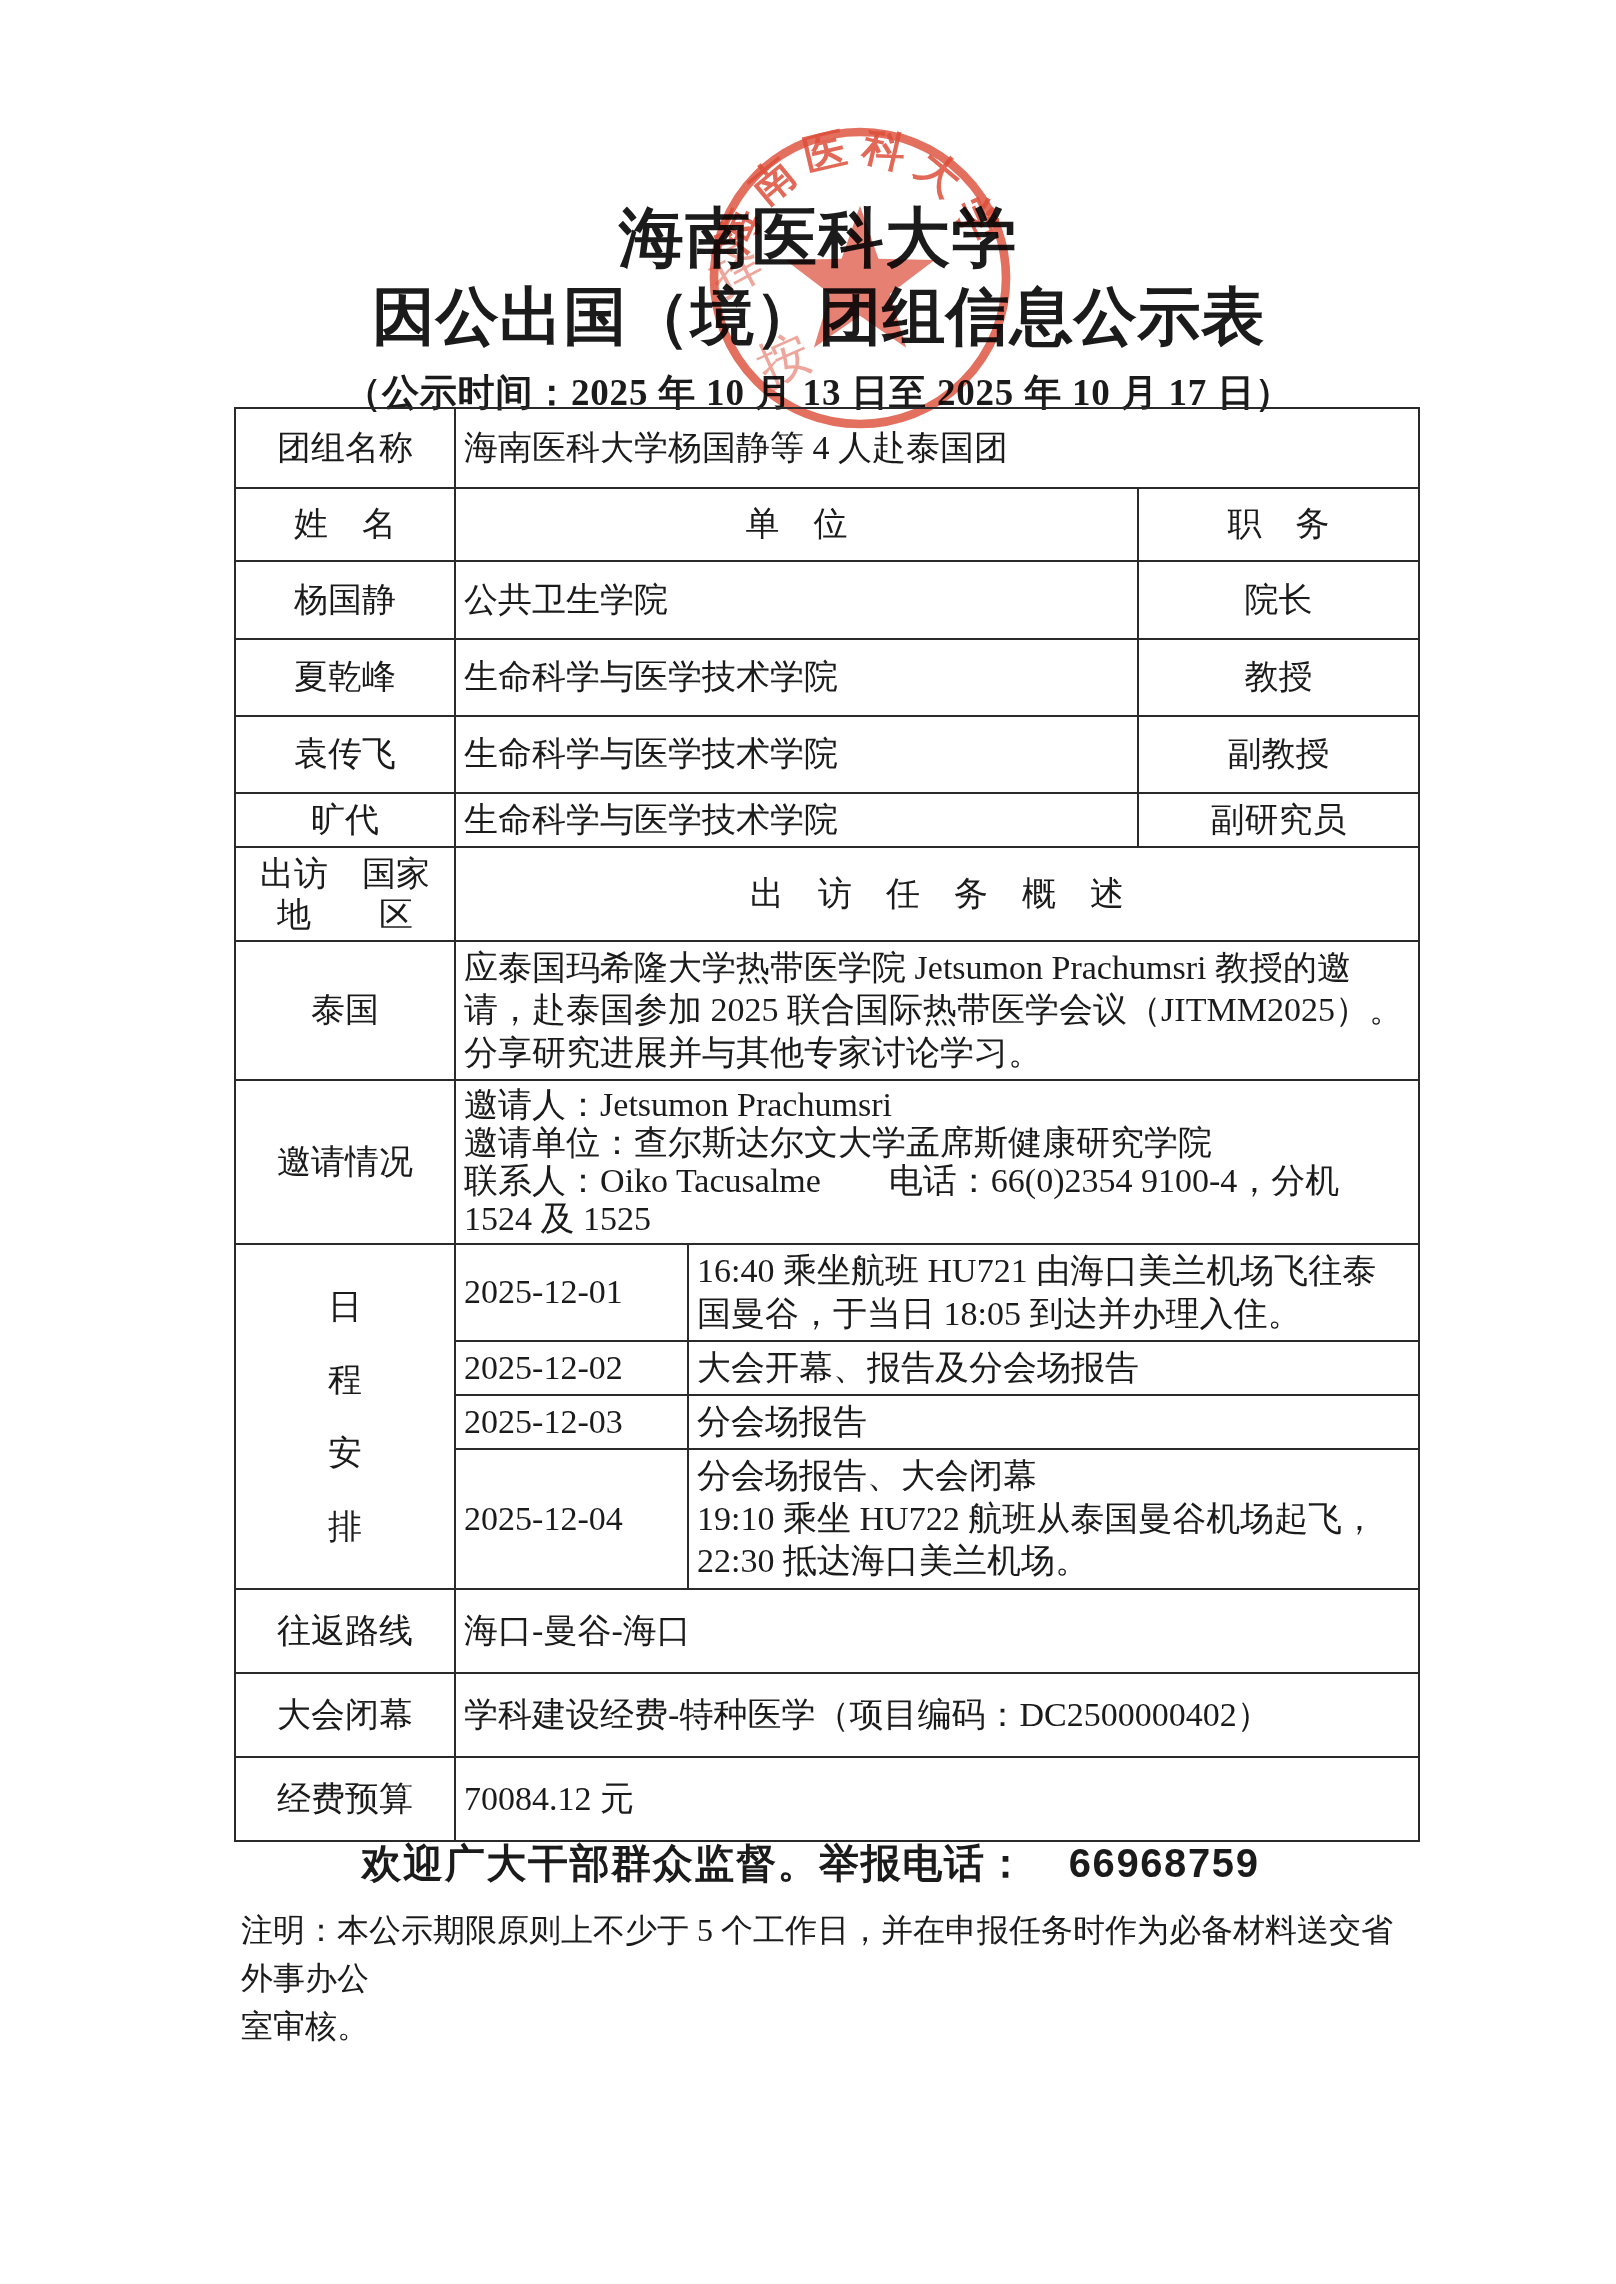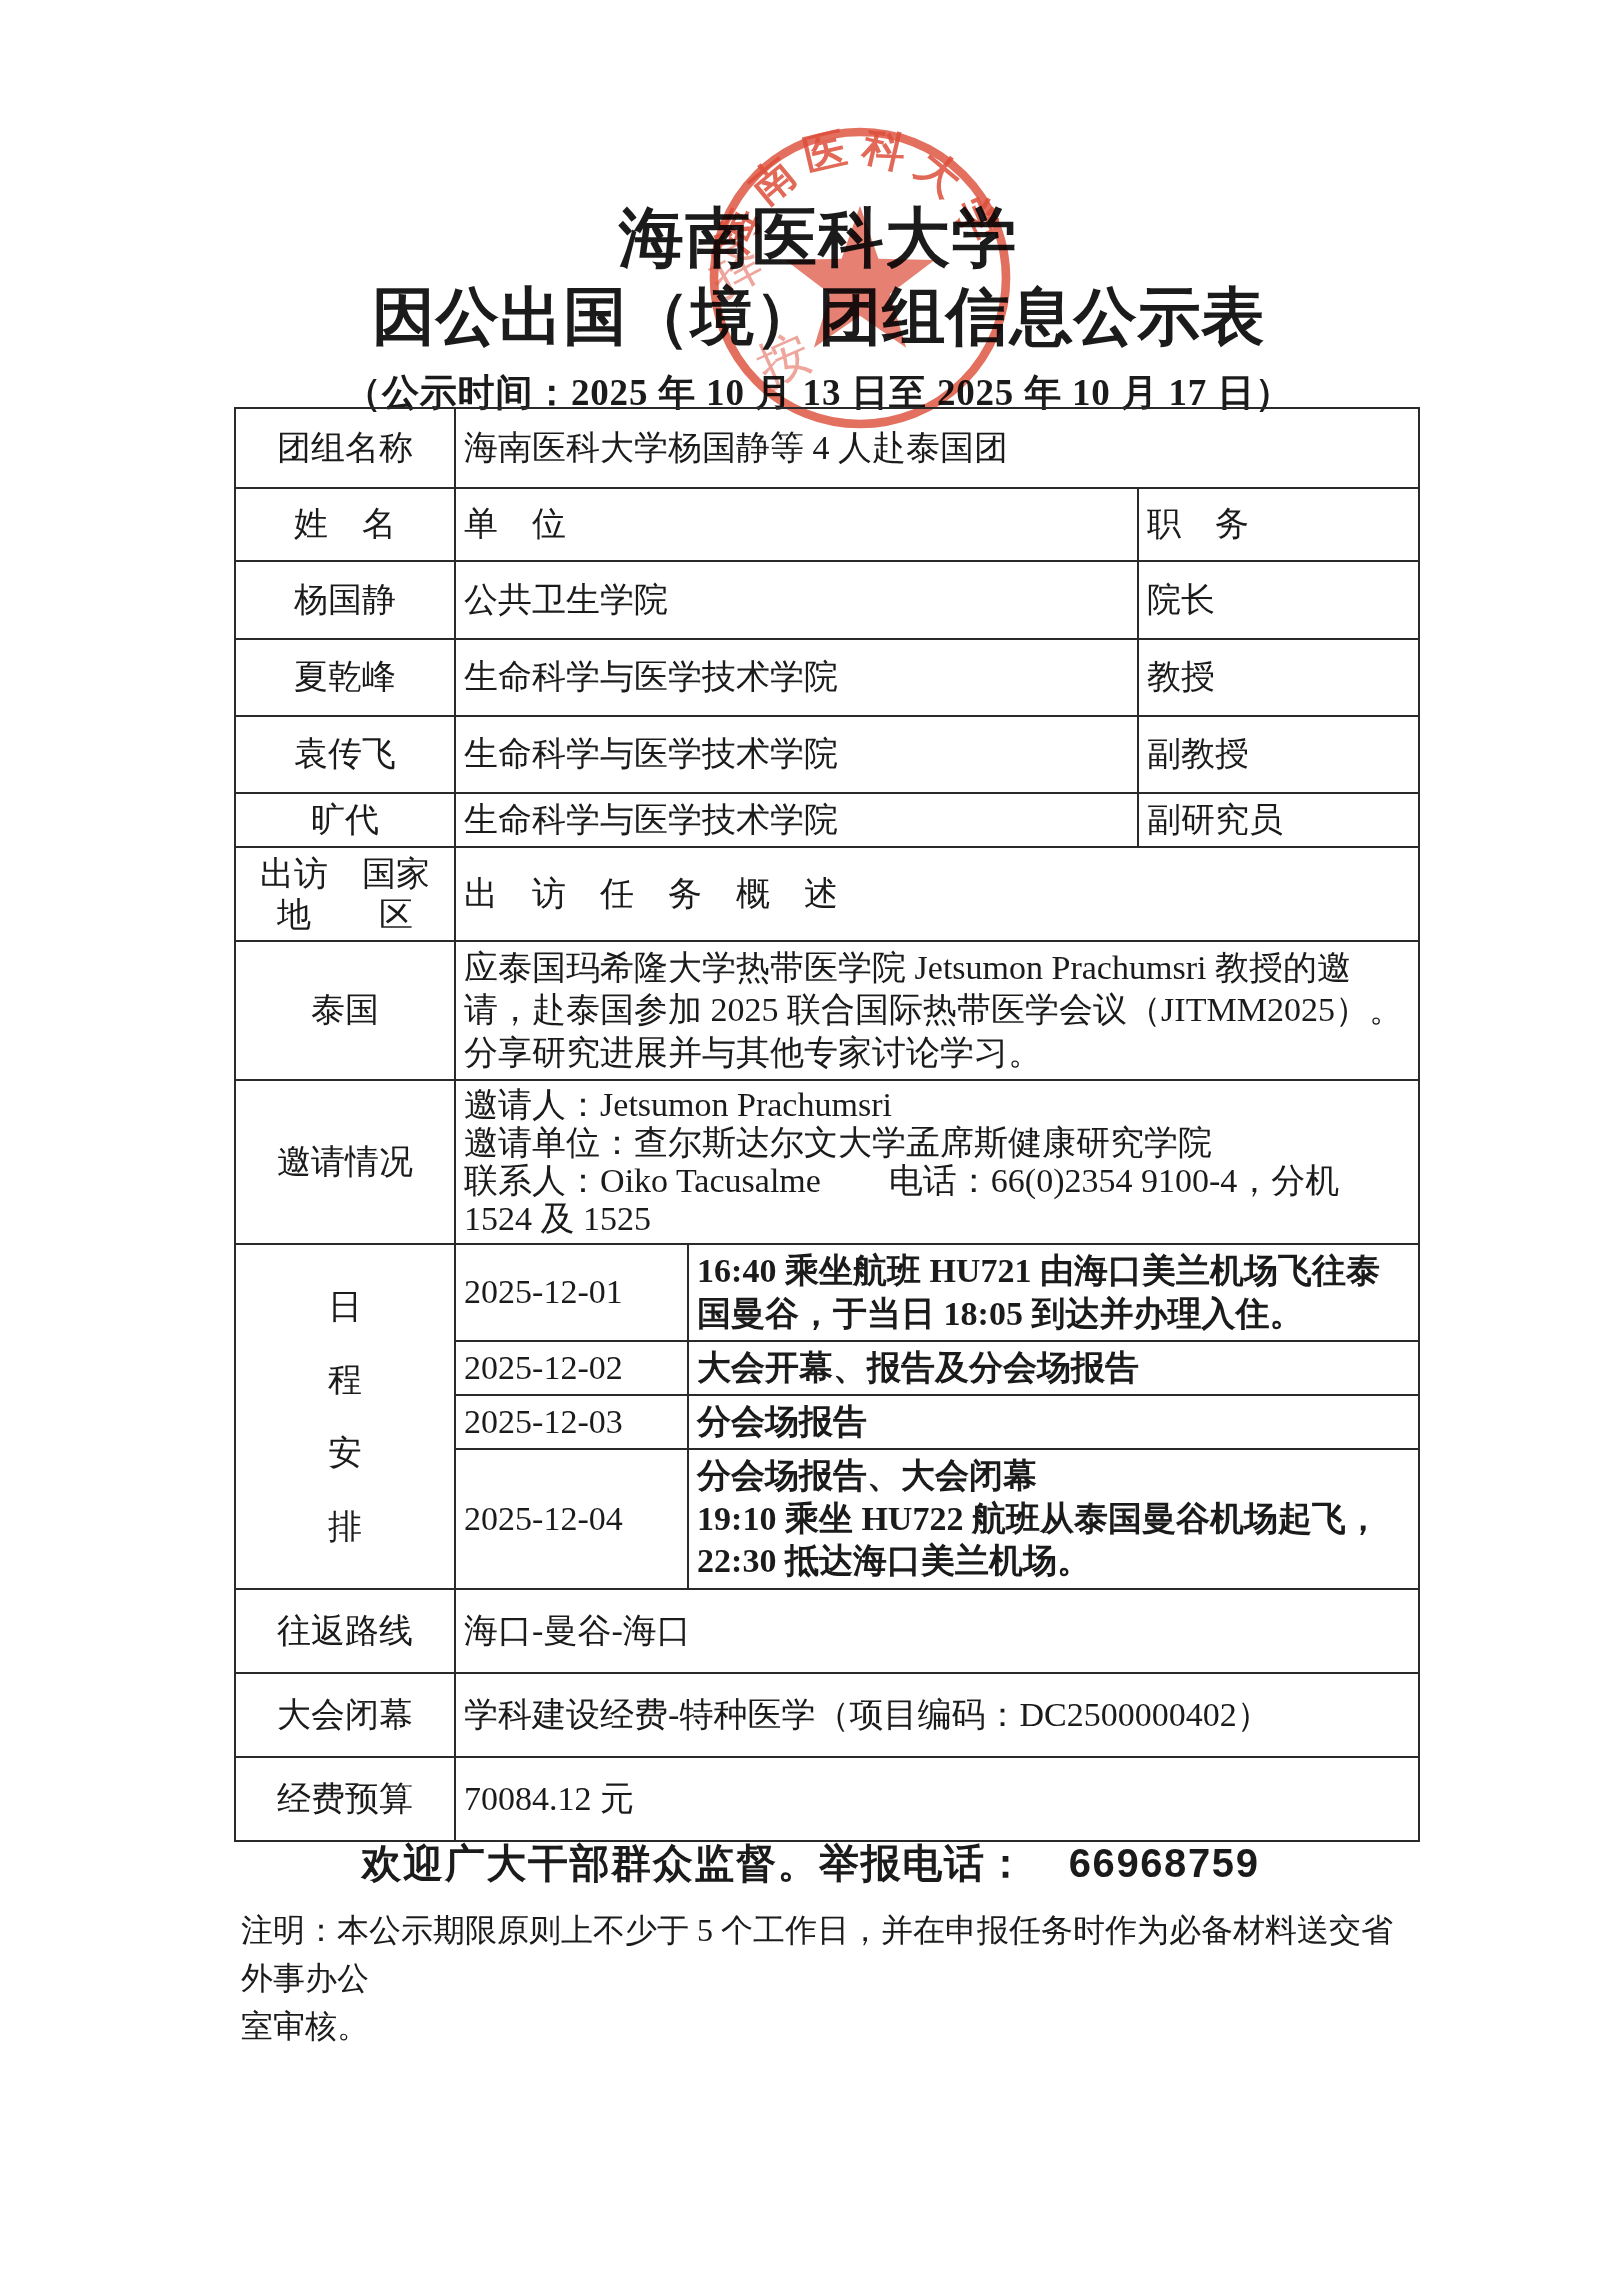--- a/index.html
+++ b/index.html
@@ -18,23 +18,23 @@
     font-size:37px;font-weight:700;letter-spacing:0.8px;}
   
   .stamp{top:121px;left:703px;width:314px;height:314px;mix-blend-mode:multiply;pointer-events:none;}
   
   table.main{position:absolute;left:234px;top:407px;width:1184px;
     border-collapse:collapse;table-layout:fixed;}
   table.main td{border:2.4px solid #2a2a2a;vertical-align:middle;
     font-size:34px;line-height:1.25;padding:4.9px 8.1px;overflow:hidden;}
   td.lbl{text-align:center;padding:4.9px 3.3px;}
   td.lc{text-align:left;padding-left:22px;}
-  td.ctr{}
+  td.ctr{text-align:center;}
   .inv-lines div{line-height:38px;}
-  .pre{white-space:pre-line;font-weight:bold;}
+  .pre{white-space:pre-line;}
   .vlabel{width:37px;margin:0 auto;word-break:break-all;line-height:2.15;
     text-align:center;font-size:34px;}
   .two-line div{line-height:41px;text-align:center;}
   td.thai-cell{line-height:45px;border-radius:27px;}
   td.sched1{line-height:43px;}
   td.sched4{line-height:42px;}
   
   .supervision{top:1836px;left:0;width:1621px;text-align:center;
     font-family:"Liberation Sans","DejaVu Sans",sans-serif;
     font-size:40px;font-weight:700;letter-spacing:1.6px;}

